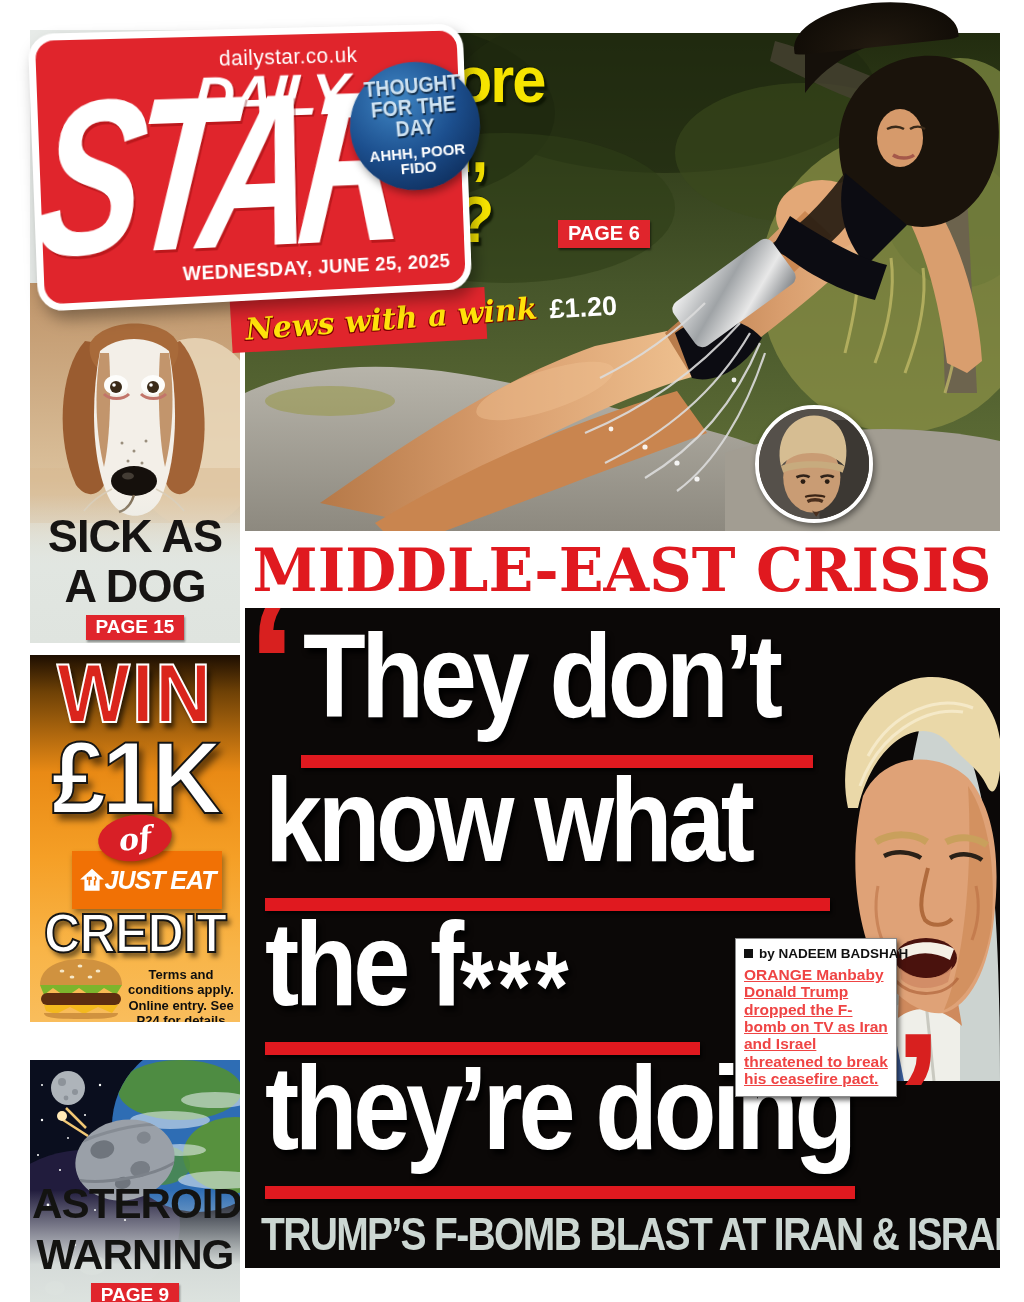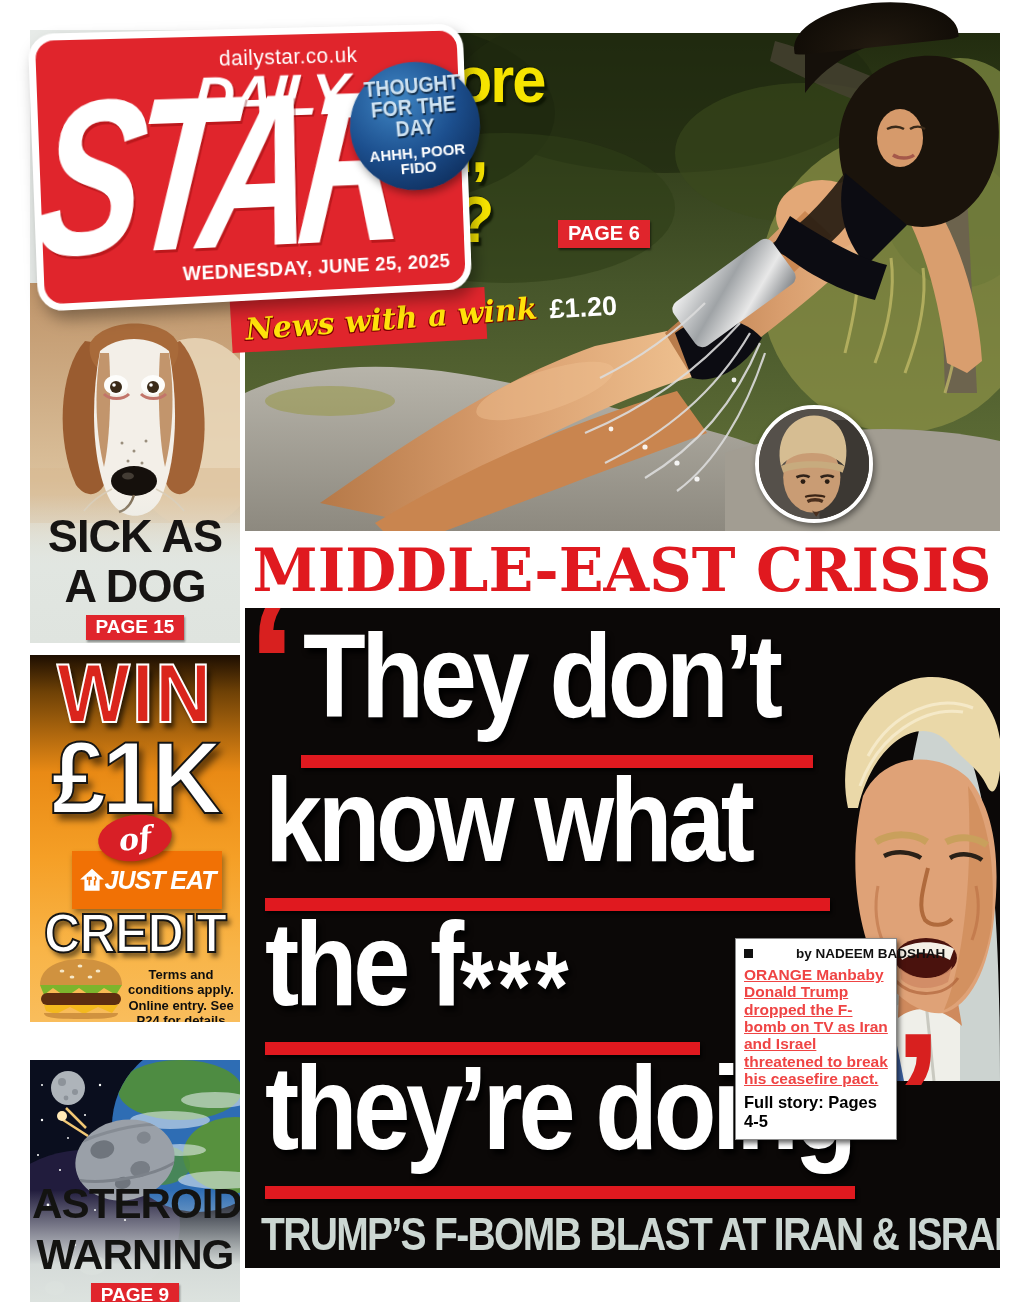--- a/index.html
+++ b/index.html
@@ -67,21 +67,21 @@
   .q-close { position:absolute; left:648px; top:398px; color:#d8201f; font-size:180px; font-weight:bold; line-height:1; z-index:2; }
   .stars { font-size:100px; letter-spacing:4px; vertical-align:-16px; }
   .redline { position:absolute; height:13px; background:#e0191f; box-shadow:2px 3px 3px rgba(0,0,0,.7); z-index:1; }
   .strapline { position:absolute; left:16px; top:598px; color:#ccd7d2; font-size:47px; font-weight:bold;
     letter-spacing:-2px; transform:scaleX(.83); transform-origin:left top; white-space:nowrap; z-index:3; }
   .trump { position:absolute; right:0; top:28px; width:192px; height:445px; z-index:2; }
   .byline-box { position:absolute; left:490px; top:330px; width:162px; background:#fff; z-index:4;
     padding:7px 8px 8px; border:1px solid #8a8a8a; box-shadow:2px 3px 5px rgba(0,0,0,.6); }
   .byline-row { display:flex; align-items:center; gap:6px; }
   .byline-sq { width:9px; height:9px; background:#111; flex:0 0 auto; }
-  .byline-name { font-size:13.5px; font-weight:bold; color:#111; letter-spacing:0; white-space:nowrap;margin-left:37px; }
+  .byline-name { font-size:13.5px; font-weight:bold; color:#111; letter-spacing:0; white-space:nowrap; }
   .byline-body { margin-top:5px; font-size:15.5px; font-weight:bold; color:#ef4444; line-height:1.12;text-decoration:underline; }
   .byline-full { margin-top:5px; font-size:16.5px; font-weight:bold; color:#000; }
 
   
   .dog-panel { position:absolute; left:30px; top:283px; width:210px; height:360px; overflow:hidden; background:#dfe4df; }
   .dog-panel svg { position:absolute; inset:0; }
   .dog-head { position:absolute; left:0; right:0; top:228px; text-align:center; z-index:2; }
   .dog-line { font-size:46px; font-weight:bold; color:#161413; line-height:50px; letter-spacing:-1px;
     transform:scaleX(.98); }
   .dog-badge { margin-top:4px; }
@@ -459,19 +459,18 @@
     <div class="q-line" style="left:20px; top:434px;">they’re doing</div>
     <span class="q-close">’</span>
     <div class="redline" style="left:20px; top:578px; width:590px; z-index:3;"></div>
 
     <div class="byline-box">
       <div class="byline-row">
         <span class="byline-sq"></span>
         <span class="byline-name">by NADEEM BADSHAH</span>
       </div>
       <div class="byline-body">ORANGE Manbaby Donald Trump dropped the F-bomb on TV as Iran and Israel threatened to break his ceasefire pact.</div>
-      <div class="byline-full">Full story: Pages 4-5</div>
     </div>
 
     <div class="strapline">TRUMP’S F-BOMB BLAST AT IRAN &amp; ISRAEL</div>
   </div>
 
 </div>
 
 </body></html>

